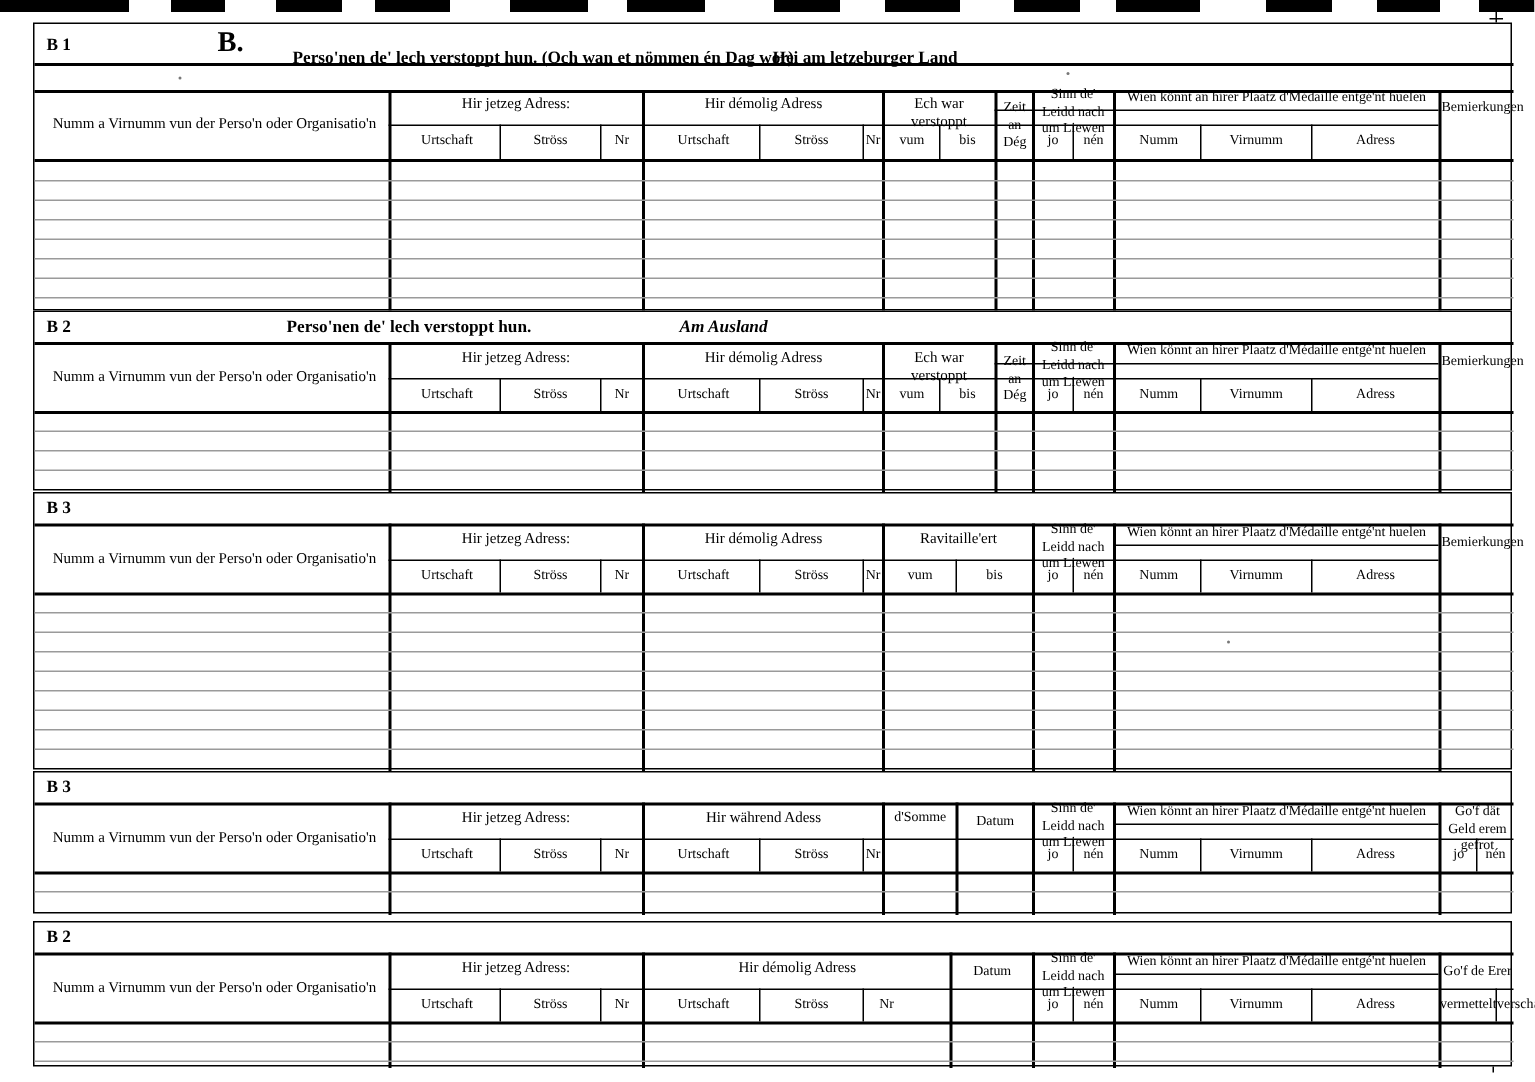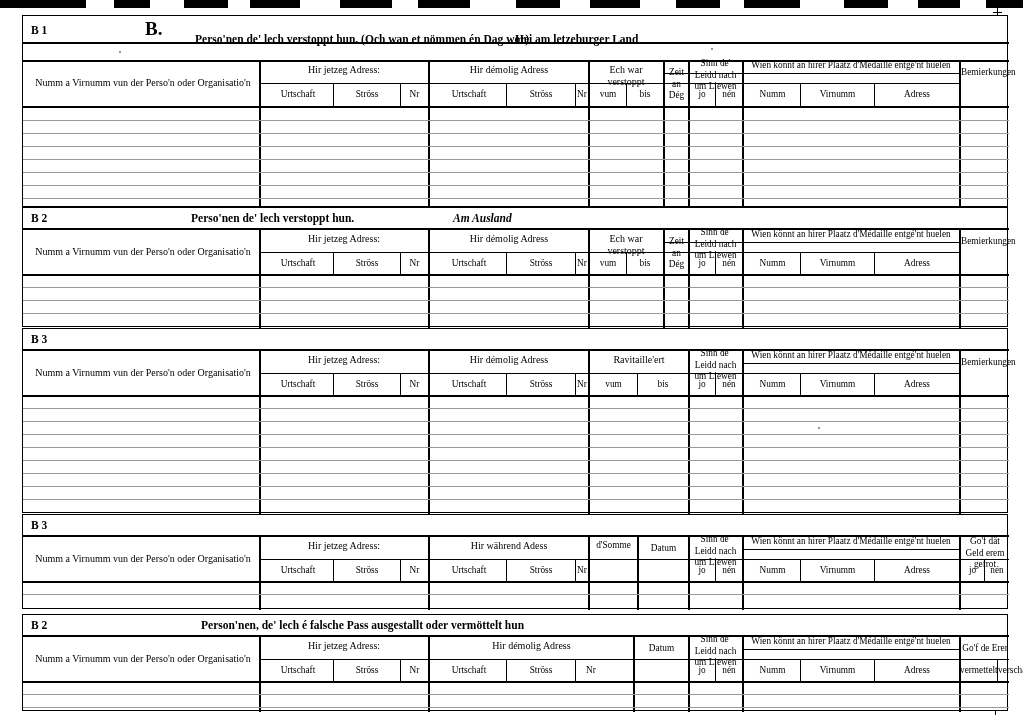--- a/index.html
+++ b/index.html
@@ -287,21 +287,20 @@
     <div class="vl med" style="left:610px;top:20px;width:1.6px;height:77px;"></div>
     <div class="vl med" style="left:665px;top:20px;width:1.6px;height:77px;"></div>
     <div class="vl thin" style="left:692px;top:44px;width:1px;height:22px;"></div>
     <div class="vl med" style="left:719px;top:20px;width:1.6px;height:77px;"></div>
     <div class="vl thin" style="left:777px;top:44px;width:1px;height:22px;"></div>
     <div class="vl thin" style="left:851px;top:44px;width:1px;height:22px;"></div>
     <div class="vl med" style="left:936px;top:20px;width:1.6px;height:77px;"></div>
     <div class="vl thin" style="left:974px;top:44px;width:1px;height:22px;"></div>
 
     <div class="sectid" style="left:8px;top:4px;">B 2</div>
-    <div class="sechead" style="left:178px;top:4px;">Person'nen, de' lech é falsche Pass ausgestallt oder  vermöttelt hun</div>
 
     <div class="hdr" style="left:6px;top:38px;width:228px;">Numm a Virnumm vun der Perso'n oder Organisatio'n</div>
     <div class="hdr" style="left:238px;top:25px;width:166px;">Hir jetzeg Adress:</div>
     <div class="hdr sm" style="left:240px;top:50px;width:70px;">Urtschaft</div>
     <div class="hdr sm" style="left:311px;top:50px;width:66px;">Ströss</div>
     <div class="hdr sm" style="left:378px;top:50px;width:27px;">Nr</div>
     <div class="hdr" style="left:407px;top:25px;width:203px;">Hir démolig Adress</div>
     <div class="hdr sm" style="left:409px;top:50px;width:74px;">Urtschaft</div>
     <div class="hdr sm" style="left:484px;top:50px;width:68px;">Ströss</div>
     <div class="hdr sm" style="left:553px;top:50px;width:30px;">Nr</div>

